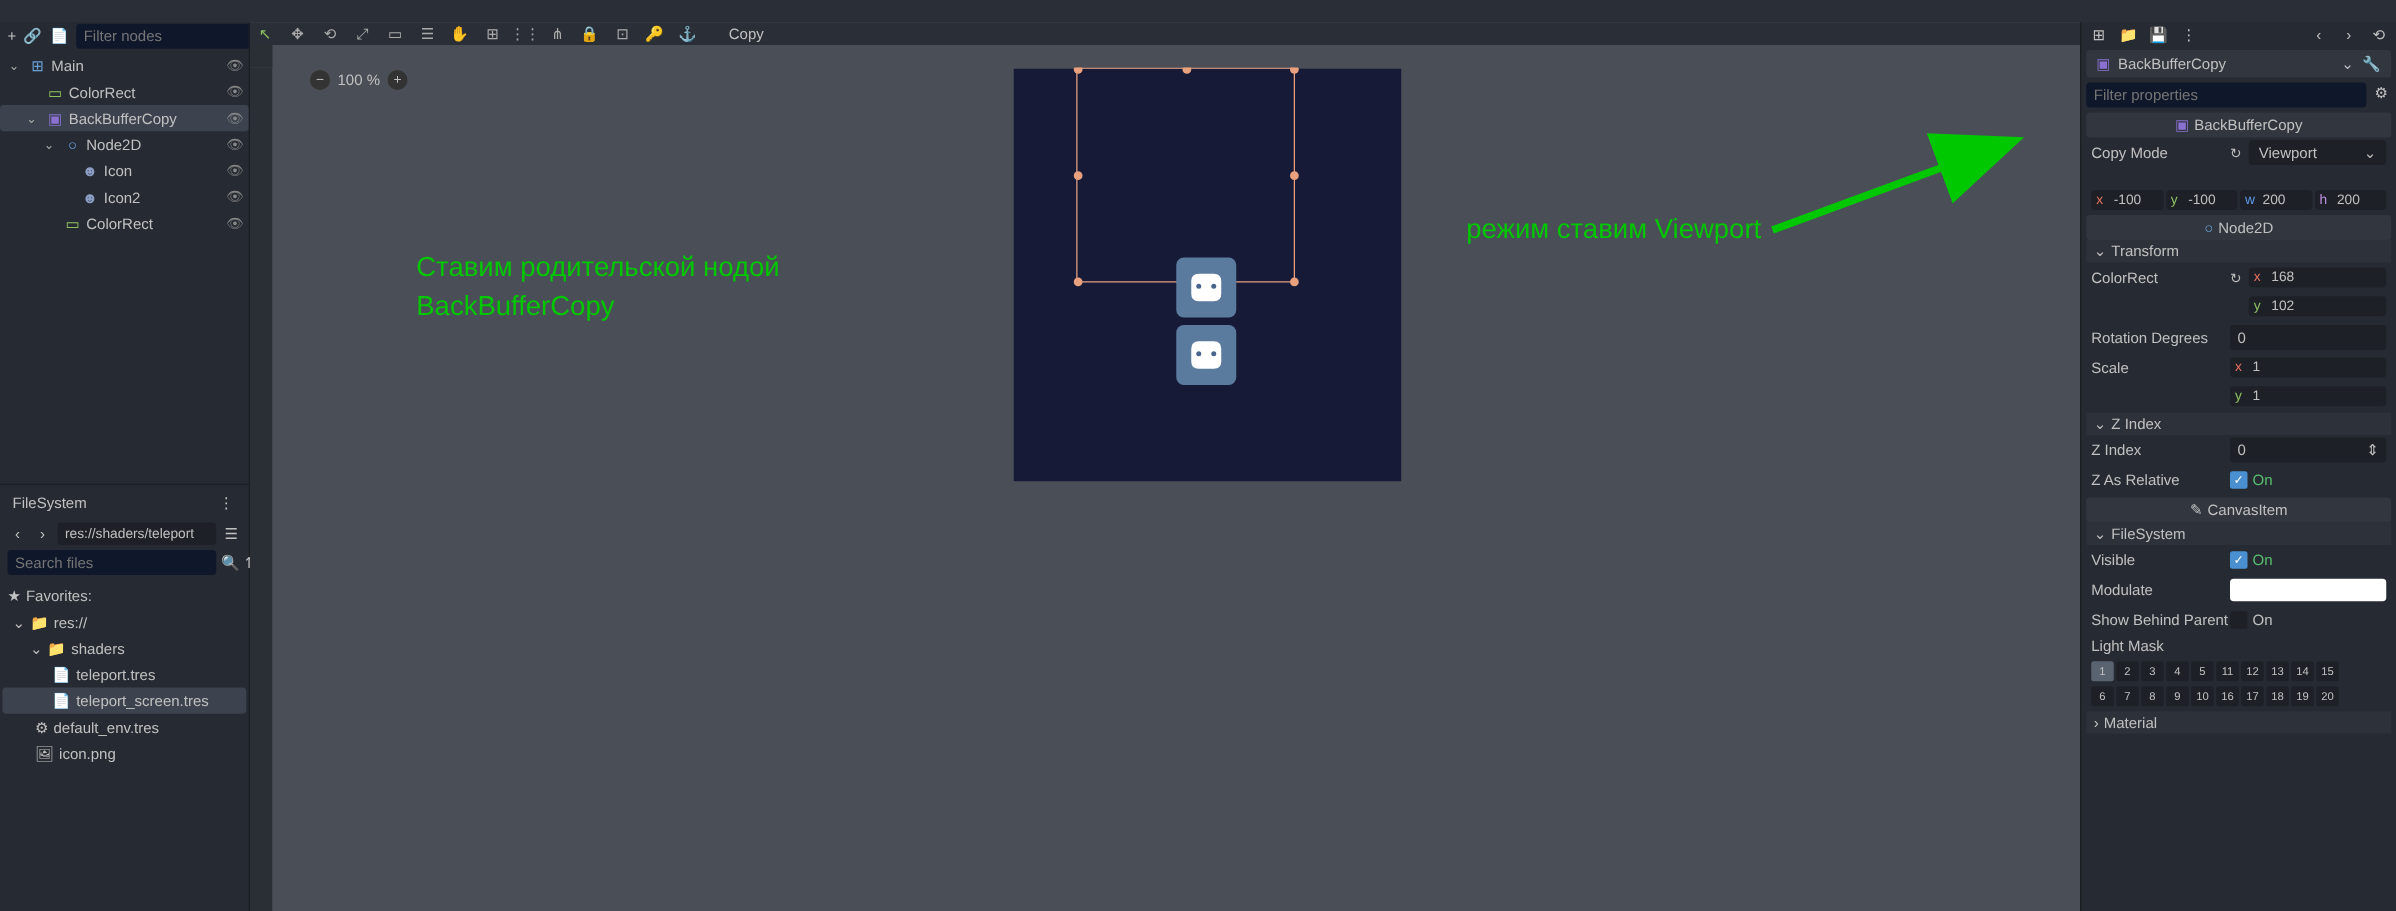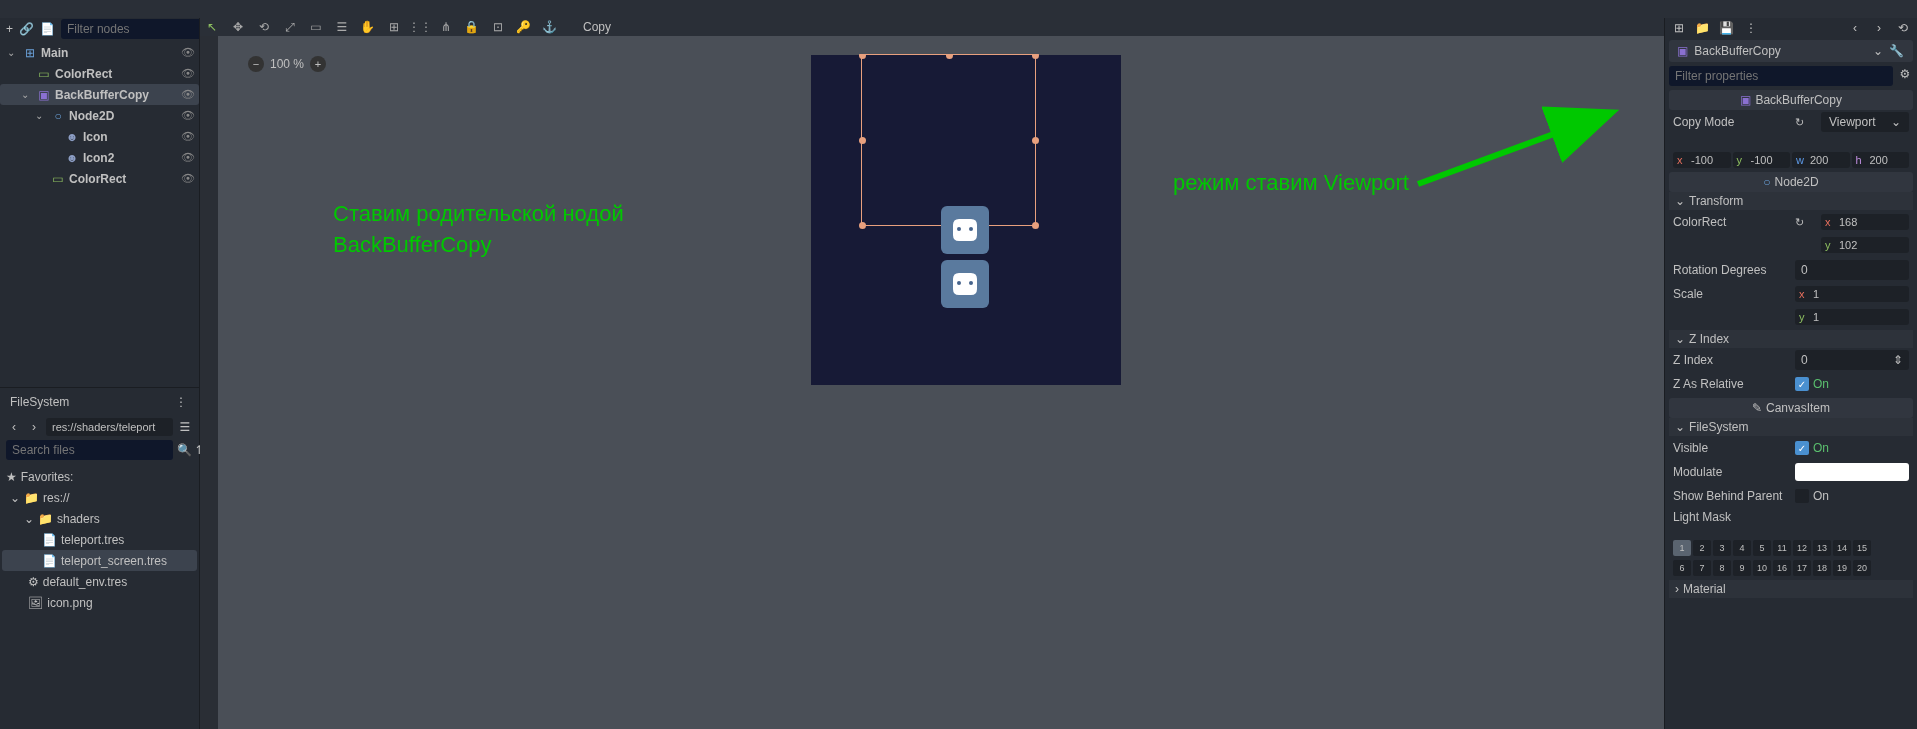--- a/index.html
+++ b/index.html
@@ -13,42 +13,42 @@
 .right-col { width:253px; background:#262b33; border-left:1px solid #1a1d22; display:flex; flex-direction:column; }
 .panel-header { height:22px; display:flex; align-items:center; padding:0 6px; gap:6px; }
 .filter-input { flex:1; background:#0f172a; border:none; padding:3px 6px; color:#888; outline:none; border-radius:3px; font-size:12px; }
 .icon-btn { width:16px; height:16px; display:inline-flex; align-items:center; justify-content:center; cursor:pointer; color:#c0c0c0; font-size:12px; }
 .tree { padding:2px 0; }
 .tree-item { display:flex; align-items:center; height:21px; padding:0 4px; gap:3px; cursor:pointer; }
 .tree-item.selected { background:#3c434e; border-radius:3px; }
 .tree-item .indent { display:inline-block; }
 .tree-item .expand { width:12px; font-size:10px; color:#aaa; }
 .tree-item .node-icon { width:16px; display:flex; justify-content:center; }
-.tree-item .label { flex:1;font-weight:bold; }
+.tree-item .label { flex:1; }
 .tree-item .vis { width:14px; font-size:11px; color:#888; }
 .canvas-toolbar { height:18px; background:#2a2f37; display:flex; align-items:center; padding:0 4px; gap:10px; }
 .tb-icon { width:16px; height:16px; color:#aaa; cursor:pointer; display:flex; align-items:center; justify-content:center; }
 .ruler-h { height:18px; background:#2a2e35; position:relative; display:flex; align-items:center; overflow:hidden; }
 .ruler-v { width:18px; background:#2a2e35; position:relative; }
 .canvas-body { flex:1; display:flex; }
 .viewport { flex:1; position:relative; background:#4a4f57; overflow:hidden; }
 .zoom-ctrl { position:absolute; top:2px; left:30px; display:flex; align-items:center; gap:6px; z-index:10; }
 .zoom-btn { width:16px; height:16px; background:#333; border-radius:50%; display:flex; align-items:center; justify-content:center; cursor:pointer; font-size:11px; }
 .scene-bg { position:absolute; left:593px; top:1px; width:310px; height:330px; background:#171a36; }
 .sel-rect { position:absolute; left:643px; top:0; width:175px; height:172px; border:1px solid #e8a07e; }
 .sel-handle { position:absolute; width:7px; height:7px; background:#e8a07e; border-radius:50%; margin:-3px 0 0 -3px; }
 .godot-icon { position:absolute; width:48px; height:48px; background:#5a7a9e; border-radius:6px; display:flex; align-items:center; justify-content:center; }
 .godot-face { width:32px; height:26px; position:relative; }
 .annotation { position:absolute; color:#00c800; font-size:22px; line-height:1.4; font-weight:400; pointer-events:none; }
 .arrow { position:absolute; pointer-events:none; }
 .insp-header { height:20px; display:flex; align-items:center; padding:0 6px; gap:8px; }
 .insp-node { height:22px; background:#31363f; display:flex; align-items:center; padding:0 8px; gap:6px; margin:2px 4px; border-radius:3px; }
 .insp-section { background:#2d323a; margin:0 4px; padding:2px 6px; display:flex; align-items:center; gap:4px; font-size:11px; }
 .insp-section.header { background:#31363f; justify-content:center; border-radius:3px; margin:2px 4px 0; height:20px; }
-.prop-row { display:flex; align-items:center; padding:2px 8px; gap:12px; min-height:24px; }
+.prop-row { display:flex; align-items:center; padding:2px 8px; gap:1px; min-height:24px; }
 .prop-label { flex:0 0 110px; }
 .prop-reset { width:14px; font-size:11px; cursor:pointer; }
 .prop-val { flex:1; }
 .prop-dropdown { background:#1d2127; padding:3px 8px; border-radius:3px; display:flex; align-items:center; justify-content:space-between; cursor:pointer; }
 .xy-group { display:flex; gap:2px; }
 .xy-field { flex:1; background:#1d2127; display:flex; align-items:center; padding:2px 4px; border-radius:3px; }
 .xy-lbl { width:14px; font-size:11px; }
 .xy-lbl.x { color:#e8705e; }
 .xy-lbl.y { color:#8ec060; }
 .xy-lbl.w { color:#5e9ae8; }

